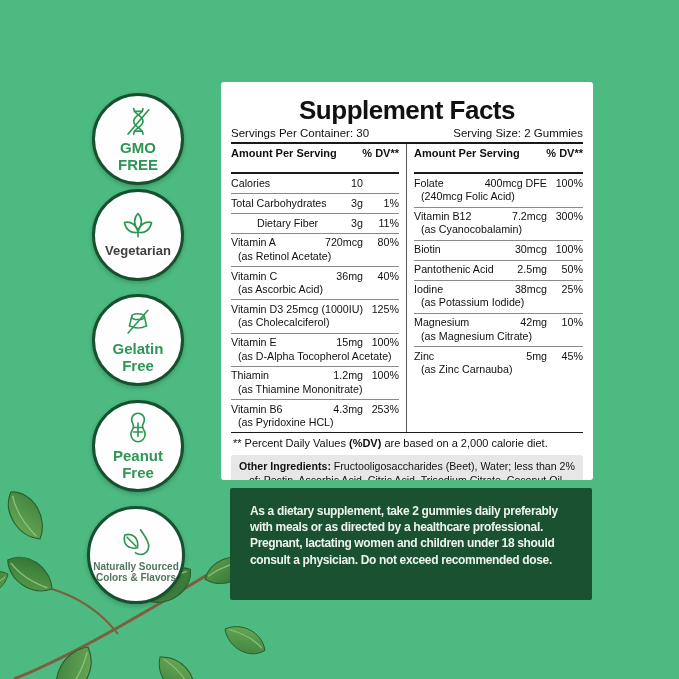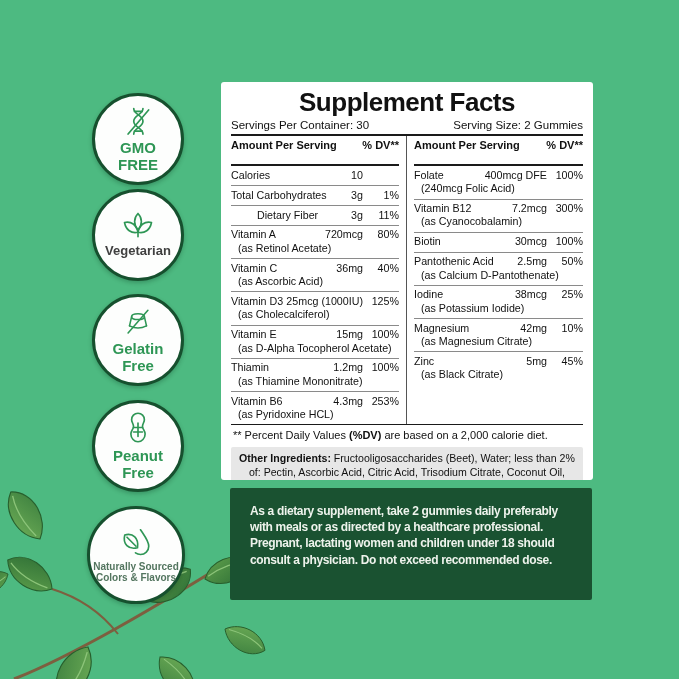--- a/index.html
+++ b/index.html
@@ -19,21 +19,21 @@
   .badge--b2{top:189px;}
   .badge--b3{top:294px;}
   .badge--b4{top:400px;}
   .badge--b5{top:506px;left:87px;width:98px;height:98px;}
   .badge--b5 .badge-label{font-size:10px;color:#53755f;}
   .badge--b2 .badge-label{font-size:13px;}
 
   
   .panel{position:absolute;left:221px;top:82px;width:372px;height:398px;background:#fff;
     border-radius:3px;box-sizing:border-box;padding:6px 10px 8px;color:#111;overflow:hidden;}
-  .panel-title{font-size:26px;font-weight:bold;text-align:center;letter-spacing:-.5px;line-height:1.05;margin-top:1px;}
+  .panel-title{font-size:26px;font-weight:bold;text-align:center;letter-spacing:-.5px;line-height:1.05;margin-top:9px;}
   .serving-row{display:flex;justify-content:space-between;font-size:11.5px;margin-top:3px;
     padding-bottom:3px;border-bottom:2px solid #1a1a1a;}
   .cols{display:flex;border-bottom:1.5px solid #1a1a1a;}
   .col{width:50%;box-sizing:border-box;}
   .col--left{padding-right:7px;border-right:1px solid #555;}
   .col--right{padding-left:7px;}
   .col-head{display:flex;justify-content:space-between;font-size:11px;font-weight:bold;
     padding:3px 0 13px;border-bottom:2.5px solid #1a1a1a;}
   .srow{padding:2.5px 0 3px;font-size:10.7px;line-height:1.25;}
   .srow:not(:last-child){border-bottom:1px solid #8a8a8a;}
@@ -215,21 +215,20 @@
     </div>
 
   </div>
 
   <div class="srow">
     <div class="srow-main">
       <span class="srow-name">Pantothenic Acid</span>
       <span class="srow-amt">2.5mg</span>
       <span class="srow-dv">50%</span>
     </div>
-    <div class="srow-sub">(as Calcium D-Pantothenate)</div>
   </div>
 
   <div class="srow">
     <div class="srow-main">
       <span class="srow-name">Iodine</span>
       <span class="srow-amt">38mcg</span>
       <span class="srow-dv">25%</span>
     </div>
     <div class="srow-sub">(as Potassium Iodide)</div>
   </div>
@@ -242,21 +241,21 @@
     </div>
     <div class="srow-sub">(as Magnesium Citrate)</div>
   </div>
 
   <div class="srow">
     <div class="srow-main">
       <span class="srow-name">Zinc</span>
       <span class="srow-amt">5mg</span>
       <span class="srow-dv">45%</span>
     </div>
-    <div class="srow-sub">(as Black Citrate)</div>
+    <div class="srow-sub">(as Zinc Carnauba)</div>
   </div>
 
 </div>
     </div>
     <div class="footnote">
       <span>** Percent Daily Values </span><b>(%DV)</b><span> are based on a 2,000 calorie diet.</span>
     </div>
     <div class="other-ing">
       <b>Other Ingredients:</b><span> Fructooligosaccharides (Beet), Water; less than 2% of: Pectin, Ascorbic Acid, Citric Acid, Trisodium Citrate, Coconut Oil, Black Carrot Concentrate, Natural Flavors, Carnauba Wax.</span>
     </div>

